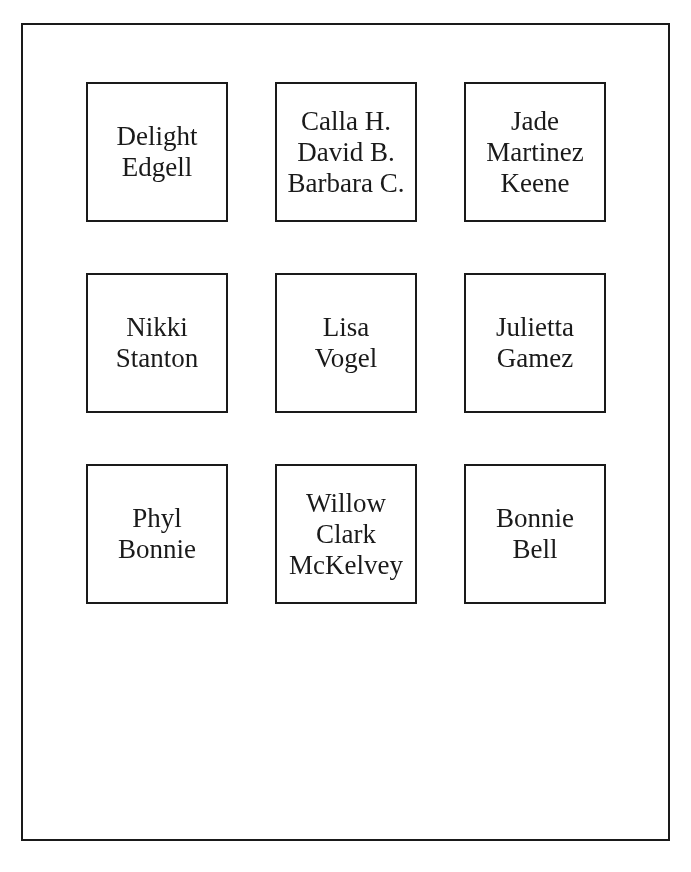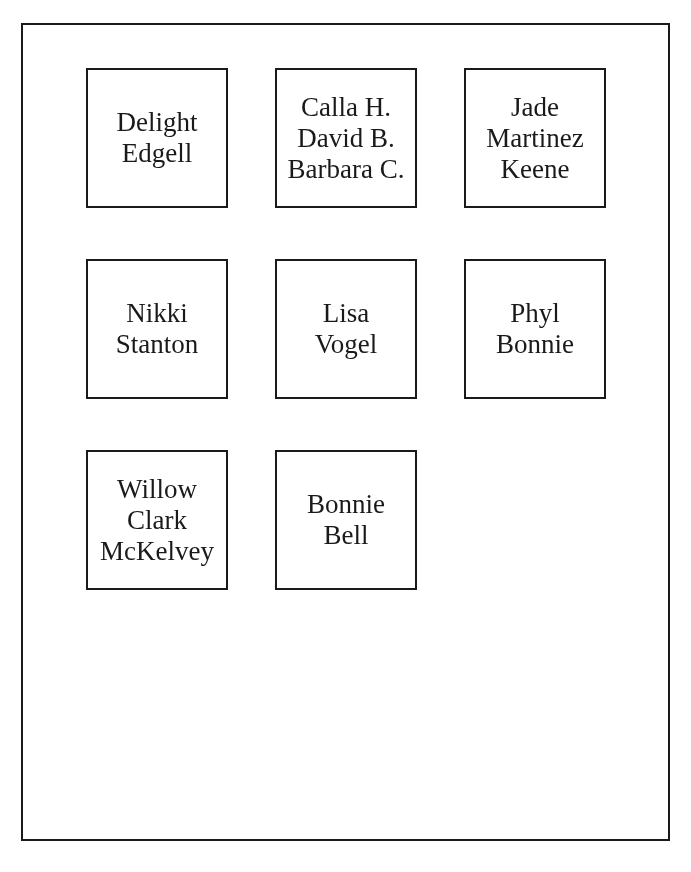--- a/index.html
+++ b/index.html
@@ -21,21 +21,21 @@
     top: 23px;
     width: 649px;
     height: 818px;
     border: 2.5px solid #1a1a1a;
     box-sizing: border-box;
     background: #ffffff;
   }
   .grid {
     position: absolute;
     left: 63px;
-    top: 43px;
+    top: 57px;
     display: grid;
     grid-template-columns: repeat(3, 142px);
     grid-auto-rows: 140px;
     column-gap: 47px;
     row-gap: 51px;
   }
   .cell {
     border: 2.5px solid #1a1a1a;
     box-sizing: border-box;
     background: #ffffff;
@@ -59,20 +59,22 @@
     <div class="cell">Calla H.
 David B.
 Barbara C.</div>
     <div class="cell">Jade
 Martinez
 Keene</div>
     <div class="cell">Nikki
 Stanton</div>
     <div class="cell">Lisa
 Vogel</div>
+    <div class="cell">Julietta
+Gamez</div>
     <div class="cell">Phyl
 Bonnie</div>
     <div class="cell">Willow
 Clark
 McKelvey</div>
     <div class="cell">Bonnie
 Bell</div>
   </div>
 </div>
 

